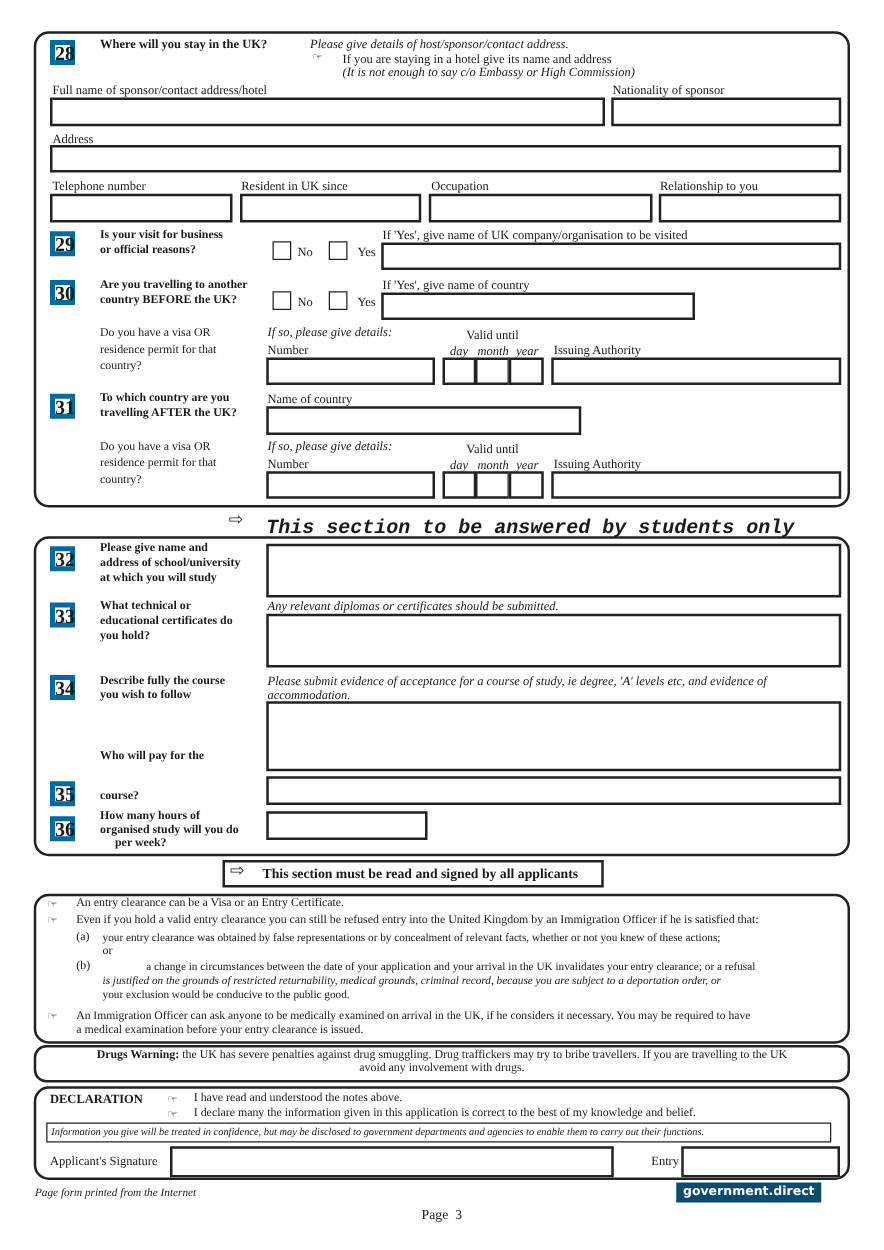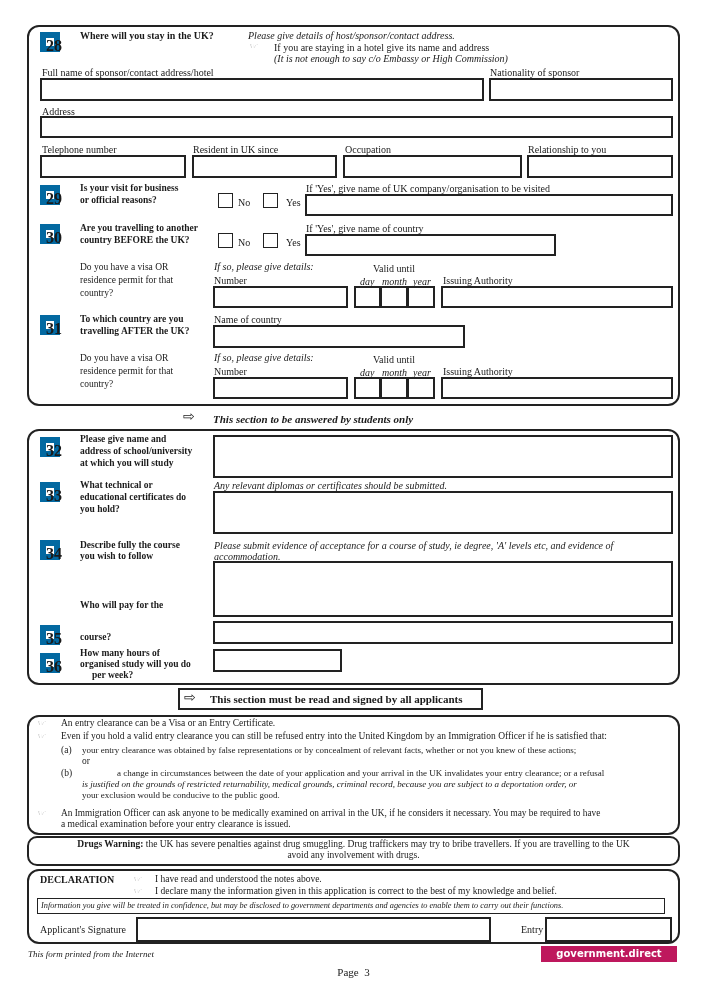--- a/index.html
+++ b/index.html
@@ -2,28 +2,28 @@
 <html><head>
 <meta charset="utf-8">
 <style>
   * { box-sizing: border-box; margin: 0; padding: 0; }
   html, body { width: 707px; height: 1000px; background: #ffffff; overflow: hidden; }
   body { font-family: "Liberation Serif", serif; color: #1a1a1a; font-size: 10px; position: relative; }
 
   .abs { position: absolute; }
   .panel { position: absolute; border: 2px solid #222; border-radius: 12px; background: #fff; }
   .field { position: absolute; border: 2px solid #222; background: #fff; }
-  .qnum { position: absolute; width: 20px; height: 20px; border: 6px solid #0369a1; font-weight: bold; font-size: 16px; line-height: 16px; text-align: center; background: #fff; }
+  .qnum { position: absolute; width: 20px; height: 20px; border: 4px solid #0369a1; font-weight: bold; font-size: 16px; line-height: 16px; text-align: center; background: #fff; }
   .qtext { position: absolute; font-weight: bold; font-size: 9.5px; line-height: 11px; }
   .lbl { position: absolute; font-size: 10px; line-height: 11px; white-space: nowrap; }
   .ital { font-style: italic; }
   .plain { position: absolute; font-size: 9.5px; line-height: 11px; }
   .chk { position: absolute; width: 15px; height: 15px; border: 1.5px solid #222; background: #fff; }
   .hand { font-size: 9px; letter-spacing: -1px; }
-  .arrow-banner { position: absolute; font-weight: bold; font-style: italic; font-size: 11px; white-space: nowrap; }
+  .arrow-banner { position: absolute; font-weight: bold; font-style: italic; font-size: 16px; white-space: nowrap; font-family: Liberation Mono, monospace; }
   .note-line { position: absolute; font-size: 9.5px; line-height: 11px; }
 </style>
 </head>
 <body>
 
 <div class="panel" style="left:27px; top:25px; width:653px; height:381px;"></div>
 
 <div class="qnum" style="left:40px; top:32px;">28</div>
 <div class="qtext" style="left:80px; top:30px; font-size:10px;">Where will you stay in the UK?</div>
 <div class="lbl ital" style="left:248px; top:30px;">Please give details of host/sponsor/contact address.</div>
@@ -173,17 +173,17 @@
 <span class="abs hand" style="left:134px; top:874px;">☞</span>
 <div class="note-line" style="left:155px; top:874px; white-space:nowrap;">I have read and understood the notes above.</div>
 <span class="abs hand" style="left:134px; top:886px;">☞</span>
 <div class="note-line" style="left:155px; top:886px; white-space:nowrap;">I declare many the information given in this application is correct to the best of my knowledge and  belief.</div>
 <div class="abs" style="left:37px; top:898px; width:628px; height:16px; border:1.5px solid #222; font-style:italic; font-size:8.3px; line-height:13px; padding-left:3px; white-space:nowrap; overflow:hidden;">Information you give will be treated in confidence, but may be disclosed to government departments and agencies to enable them to carry out their functions.</div>
 <div class="lbl" style="left:40px; top:924px;">Applicant's Signature</div>
 <div class="field" style="left:136px; top:917px; width:355px; height:25px;"></div>
 <div class="lbl" style="left:521px; top:924px;">Entry</div>
 <div class="field" style="left:545px; top:917px; width:127px; height:25px;"></div>
 
-<div class="abs" style="left:28px; top:949px; font-style:italic; font-size:9px;">This form printed from the Internet</div>
-<div class="abs" style="left:541px; top:946px; width:136px; height:16px; background:#be185d; color:#fff;">
+<div class="abs" style="left:28px; top:949px; font-style:italic; font-size:9px;">Page form printed from the Internet</div>
+<div class="abs" style="left:541px; top:946px; width:116px; height:16px; background:#0c4a6e; color:#fff;">
   <span style="display:block; text-align:center; font-family:'DejaVu Sans', sans-serif; font-weight:bold; font-size:10px; line-height:16px;">government.direct</span>
 </div>
 <div class="abs" style="left:0; top:966px; width:707px; text-align:center; font-size:11px; white-space:pre;">Page  3</div>
 
 </body></html>

